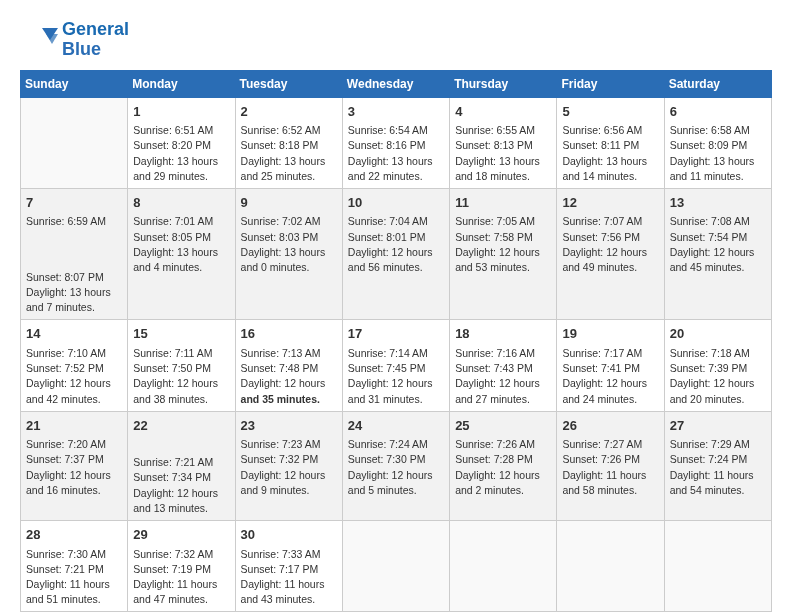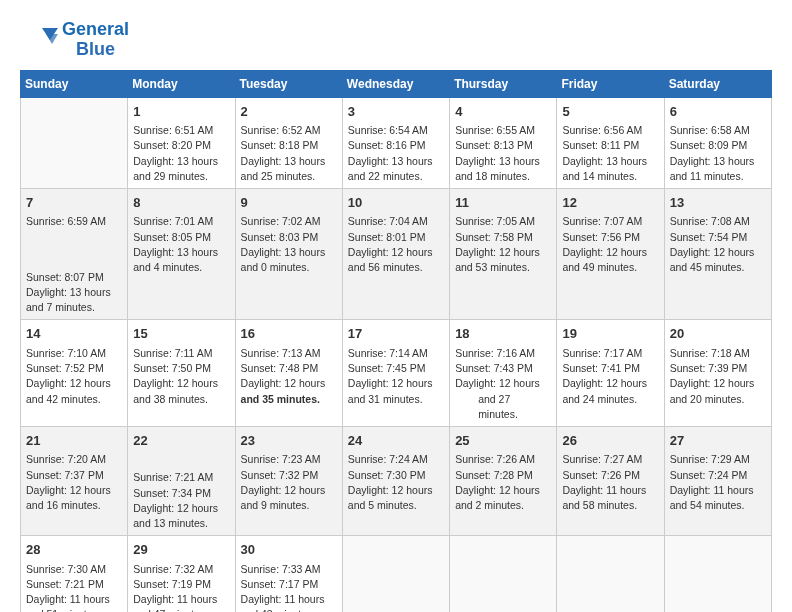--- a/index.html
+++ b/index.html
@@ -12,21 +12,20 @@
     }
     .header {
       display: flex;
       justify-content: space-between;
       align-items: flex-start;
       margin-bottom: 10px;
     }
     .logo {
       display: flex;
       align-items: center;
-      text-align: center;
     }
     .logo-text {
       font-size: 18px;
       font-weight: bold;
       color: #333;
       line-height: 1.1;
     }
     .logo-text span {
       color: #1a6ab1;
     }
@@ -242,21 +241,21 @@
           <span style="display: block; line-height: 1.45;">Sunrise: 7:14 AM</span>
           <span style="display: block; line-height: 1.45;">Sunset: 7:45 PM</span>
           <span style="display: block; line-height: 1.45;">Daylight: 12 hours</span>
           <span style="display: block; line-height: 1.45;">and 31 minutes.</span>
         </td>
         <td>
           <span class="day-num">18</span>
           <span style="display: block; line-height: 1.45;">Sunrise: 7:16 AM</span>
           <span style="display: block; line-height: 1.45;">Sunset: 7:43 PM</span>
           <span style="display: block; line-height: 1.45;">Daylight: 12 hours</span>
-          <span style="display: block; line-height: 1.45; margin-left: 23px;">and 27 minutes.</span>
+          <span style="display: block; line-height: 1.45;">and 27 minutes.</span>
         </td>
         <td>
           <span class="day-num">19</span>
           <span style="display: block; line-height: 1.45;">Sunrise: 7:17 AM</span>
           <span style="display: block; line-height: 1.45;">Sunset: 7:41 PM</span>
           <span style="display: block; line-height: 1.45;">Daylight: 12 hours</span>
           <span style="display: block; line-height: 1.45;">and 24 minutes.</span>
         </td>
         <td>
           <span class="day-num">20</span>

